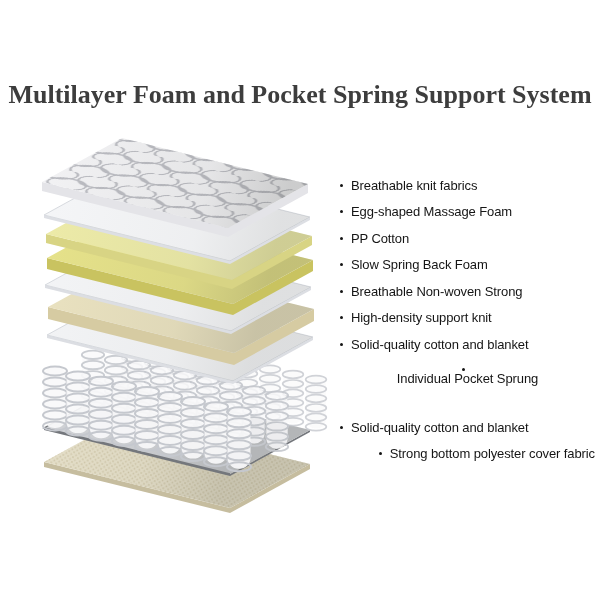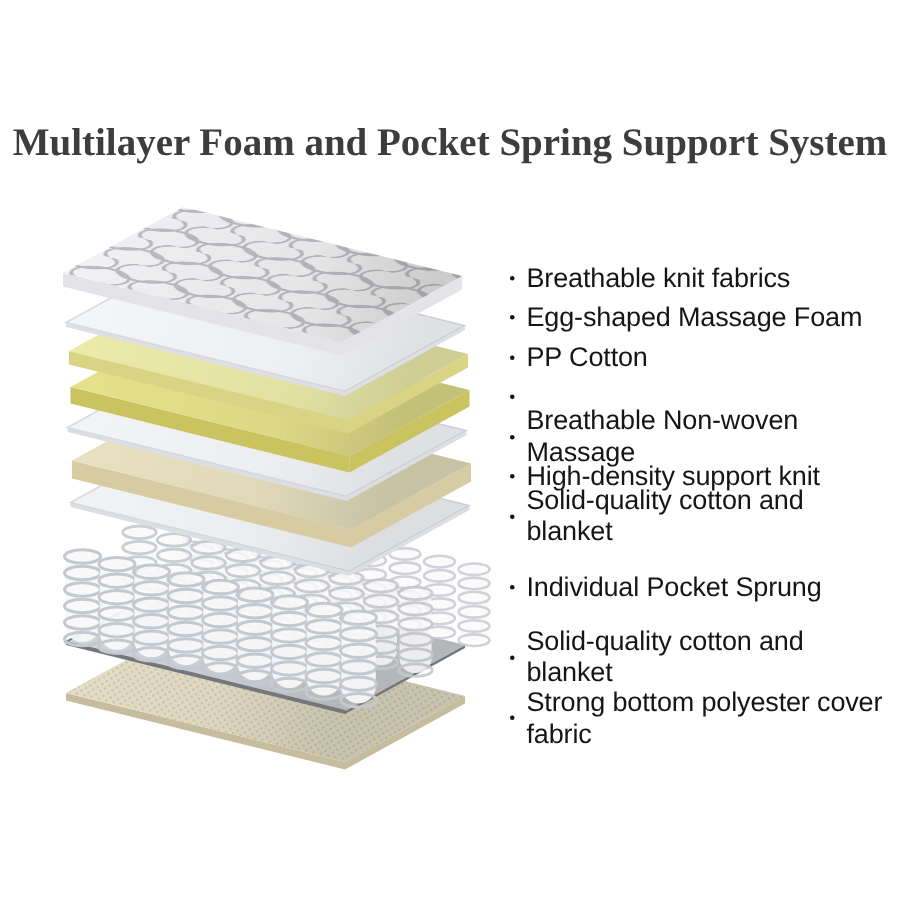--- a/index.html
+++ b/index.html
@@ -14,32 +14,32 @@
     position:absolute;left:0;right:0;top:80px;
     text-align:center;white-space:nowrap;
     font-family:"Liberation Serif","DejaVu Serif",serif;
     font-weight:bold;font-size:26px;
     color:var(--title-text,#3d3d3d);
   }
   .diagram{position:absolute;left:0;top:0;width:600px;height:600px;}
   ul.features{
     position:absolute;left:340px;top:172px;width:255px;
     margin:0;padding:0;list-style:none;
-    font-size:18px;letter-spacing:-0.1px;
+    font-size:13px;letter-spacing:-0.1px;
     color:var(--list-text,#151515);
   }
   ul.features li{height:26.5px;display:flex;align-items:center;}
   ul.features li .dot{
     width:3px;height:3px;border-radius:50%;
     background:var(--list-text,#151515);
     margin-right:8px;flex:none;
   }
-  ul.features li.g1{margin-top:21px;}
+  ul.features li.g1{margin-top:10px;flex-direction:column;}
   ul.features li.g2{margin-top:20px;}
-  ul.features li.g3{margin-top:14px;}
+  ul.features li.g3{justify-content:flex-end;}
 </style>
 </head>
 <body>
 
 <div class="page">
 
   <div class="title">Multilayer Foam and Pocket Spring Support System</div>
 
   <svg class="diagram" viewBox="0 0 600 600" xmlns="http://www.w3.org/2000/svg">
     <defs>
@@ -173,24 +173,25 @@
     <li>
         <span class="dot"></span>
         <span>Egg-shaped Massage Foam</span>
       </li>
     <li>
         <span class="dot"></span>
         <span>PP Cotton</span>
       </li>
     <li>
         <span class="dot"></span>
-      </li>
-    <li>
-        <span class="dot"></span>
-        <span>Breathable Non-woven Massage</span>
+        <span>Slow Spring Back Foam</span>
+      </li>
+    <li>
+        <span class="dot"></span>
+        <span>Breathable Non-woven Strong</span>
       </li>
     <li>
         <span class="dot"></span>
         <span>High-density support knit</span>
       </li>
     <li>
         <span class="dot"></span>
         <span>Solid-quality cotton and blanket</span>
       </li>
     <li class="g1">

